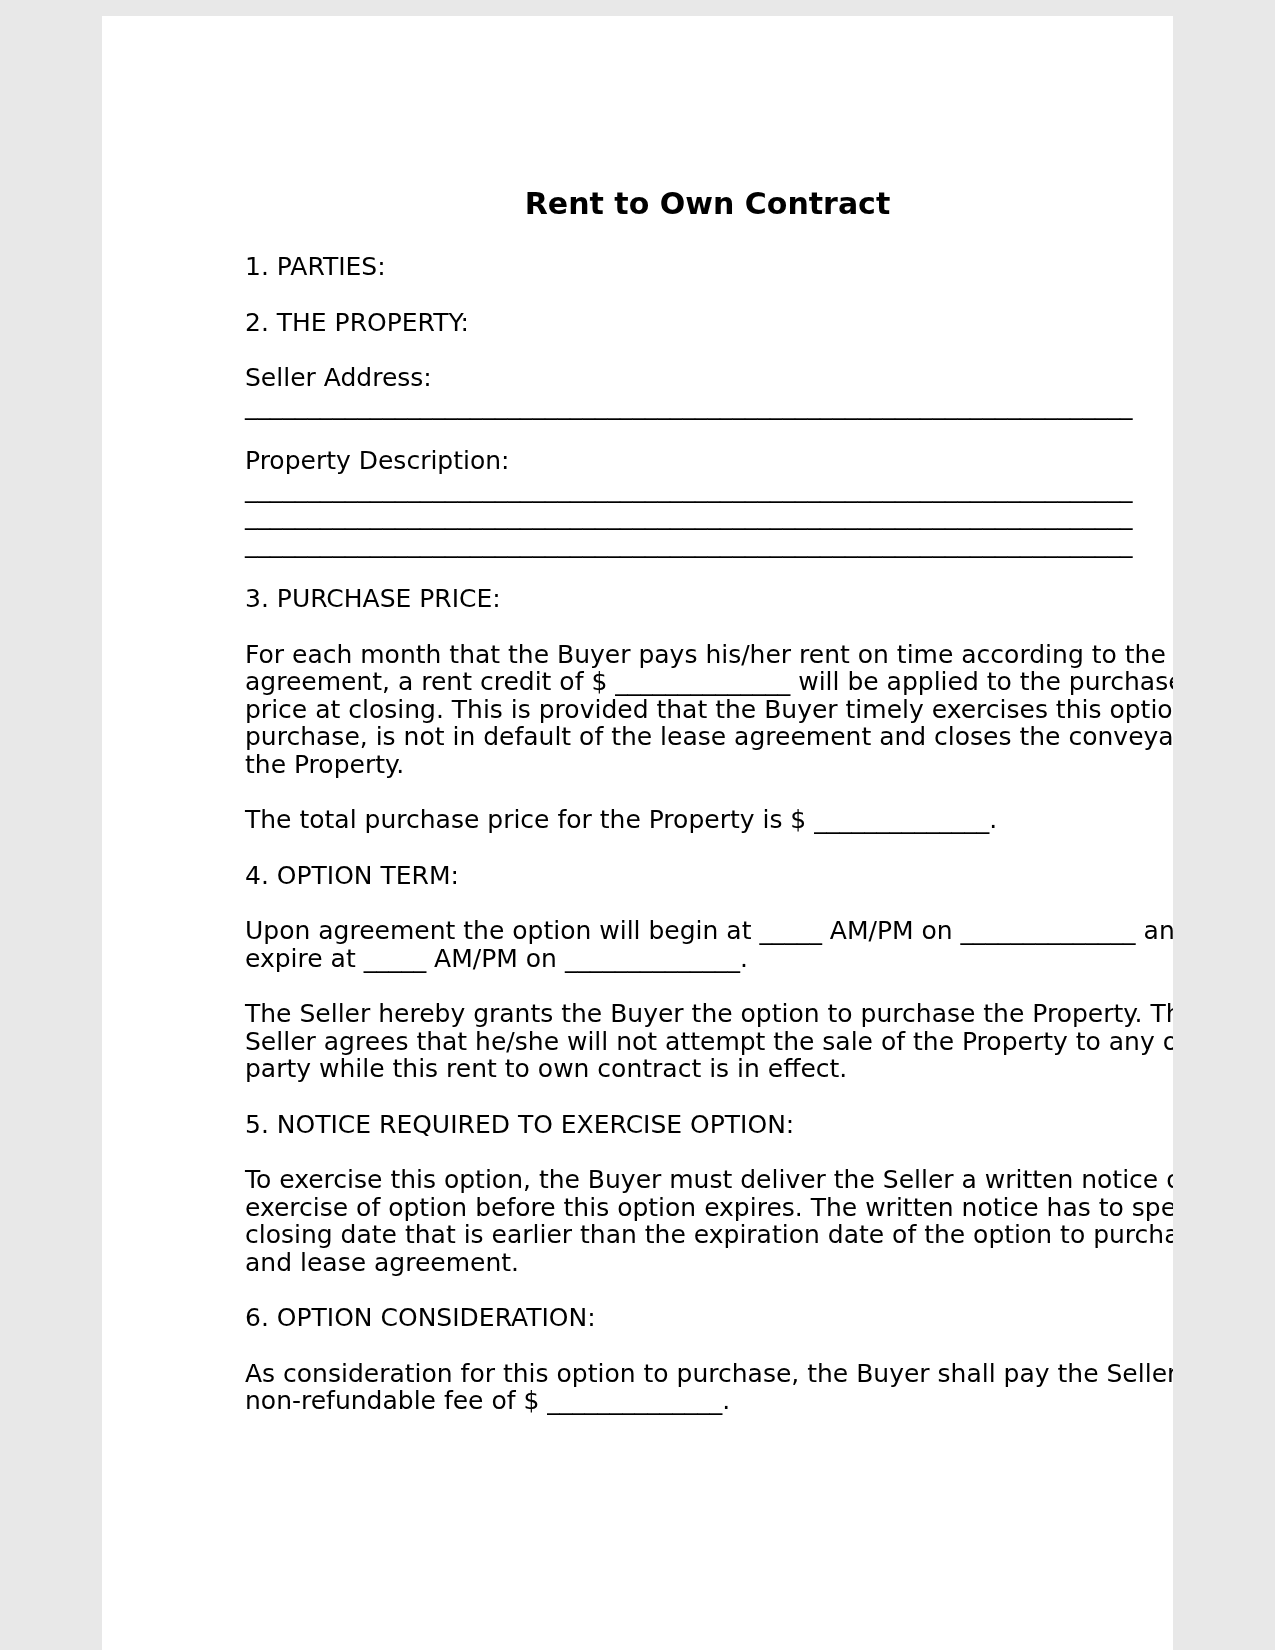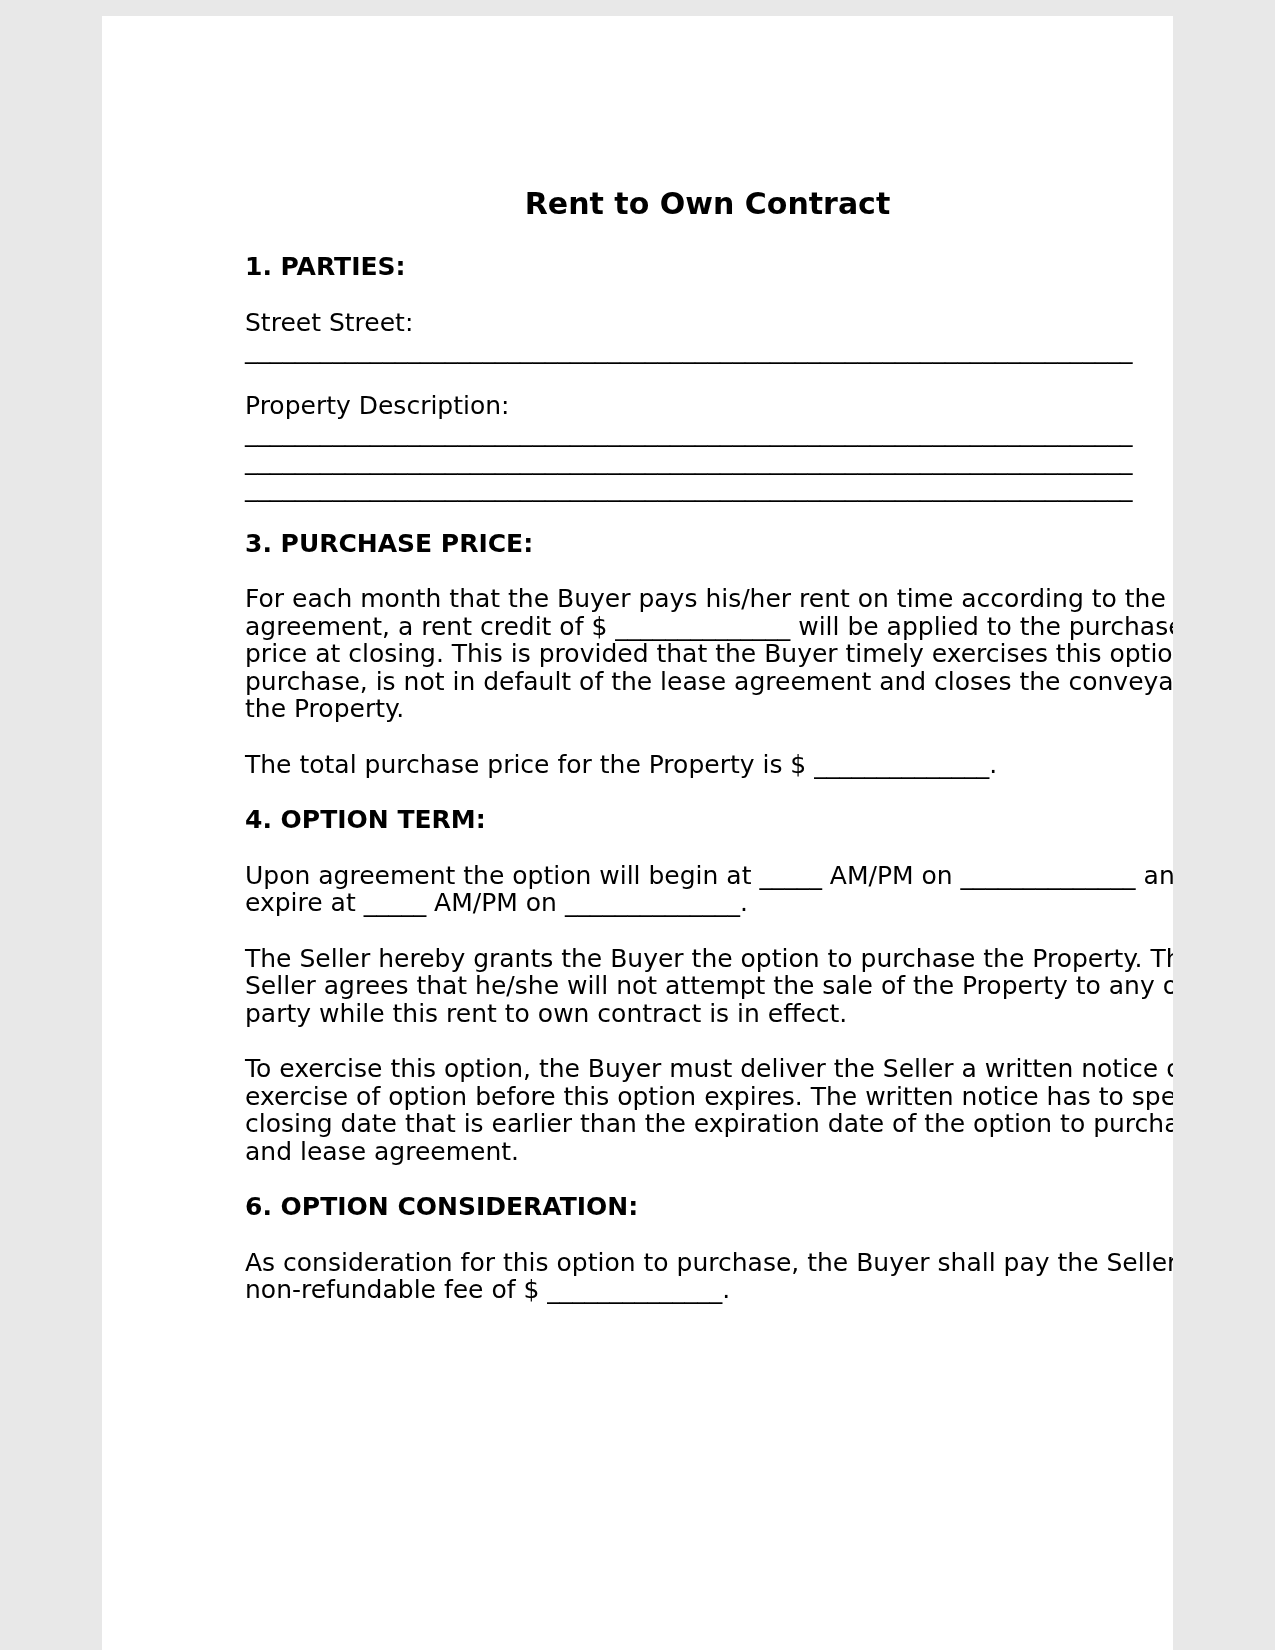--- a/index.html
+++ b/index.html
@@ -30,33 +30,34 @@
   }
   .block {
     width: 925px;
     font-size: 25px;
     line-height: 27.5px;
     margin: 0 0 28px 0;
     white-space: pre;
   }
   .heading {
     
-    font-weight: 700;
+    font-weight: 400;
   }
 </style>
 </head>
 <body>
 
 <div class="page">
 
   <div class="doc-title">Rent to Own Contract</div>
 
   <div class="block heading">1. PARTIES:</div>
 
-  <div class="block">Street Street:
+  <div class="block heading">2. THE PROPERTY:</div>
+  <div class="block">Seller Address:
 _______________________________________________________________________</div>
   <div class="block">Property Description:
 _______________________________________________________________________
 _______________________________________________________________________
 _______________________________________________________________________</div>
 
   <div class="block heading">3. PURCHASE PRICE:</div>
   <div class="block">For each month that the Buyer pays his/her rent on time according to the lease
 agreement, a rent credit of $ ______________ will be applied to the purchase
 price at closing. This is provided that the Buyer timely exercises this option to
@@ -64,20 +65,21 @@
 the Property.</div>
   <div class="block">The total purchase price for the Property is $ ______________.</div>
 
   <div class="block heading">4. OPTION TERM:</div>
   <div class="block">Upon agreement the option will begin at _____ AM/PM on ______________ and
 expire at _____ AM/PM on ______________.</div>
   <div class="block">The Seller hereby grants the Buyer the option to purchase the Property. The
 Seller agrees that he/she will not attempt the sale of the Property to any other
 party while this rent to own contract is in effect.</div>
 
+  <div class="block heading">5. NOTICE REQUIRED TO EXERCISE OPTION:</div>
   <div class="block">To exercise this option, the Buyer must deliver the Seller a written notice of
 exercise of option before this option expires. The written notice has to specify a
 closing date that is earlier than the expiration date of the option to purchase
 and lease agreement.</div>
 
   <div class="block heading">6. OPTION CONSIDERATION:</div>
   <div class="block">As consideration for this option to purchase, the Buyer shall pay the Seller a
 non-refundable fee of $ ______________.</div>
 
 </div>

